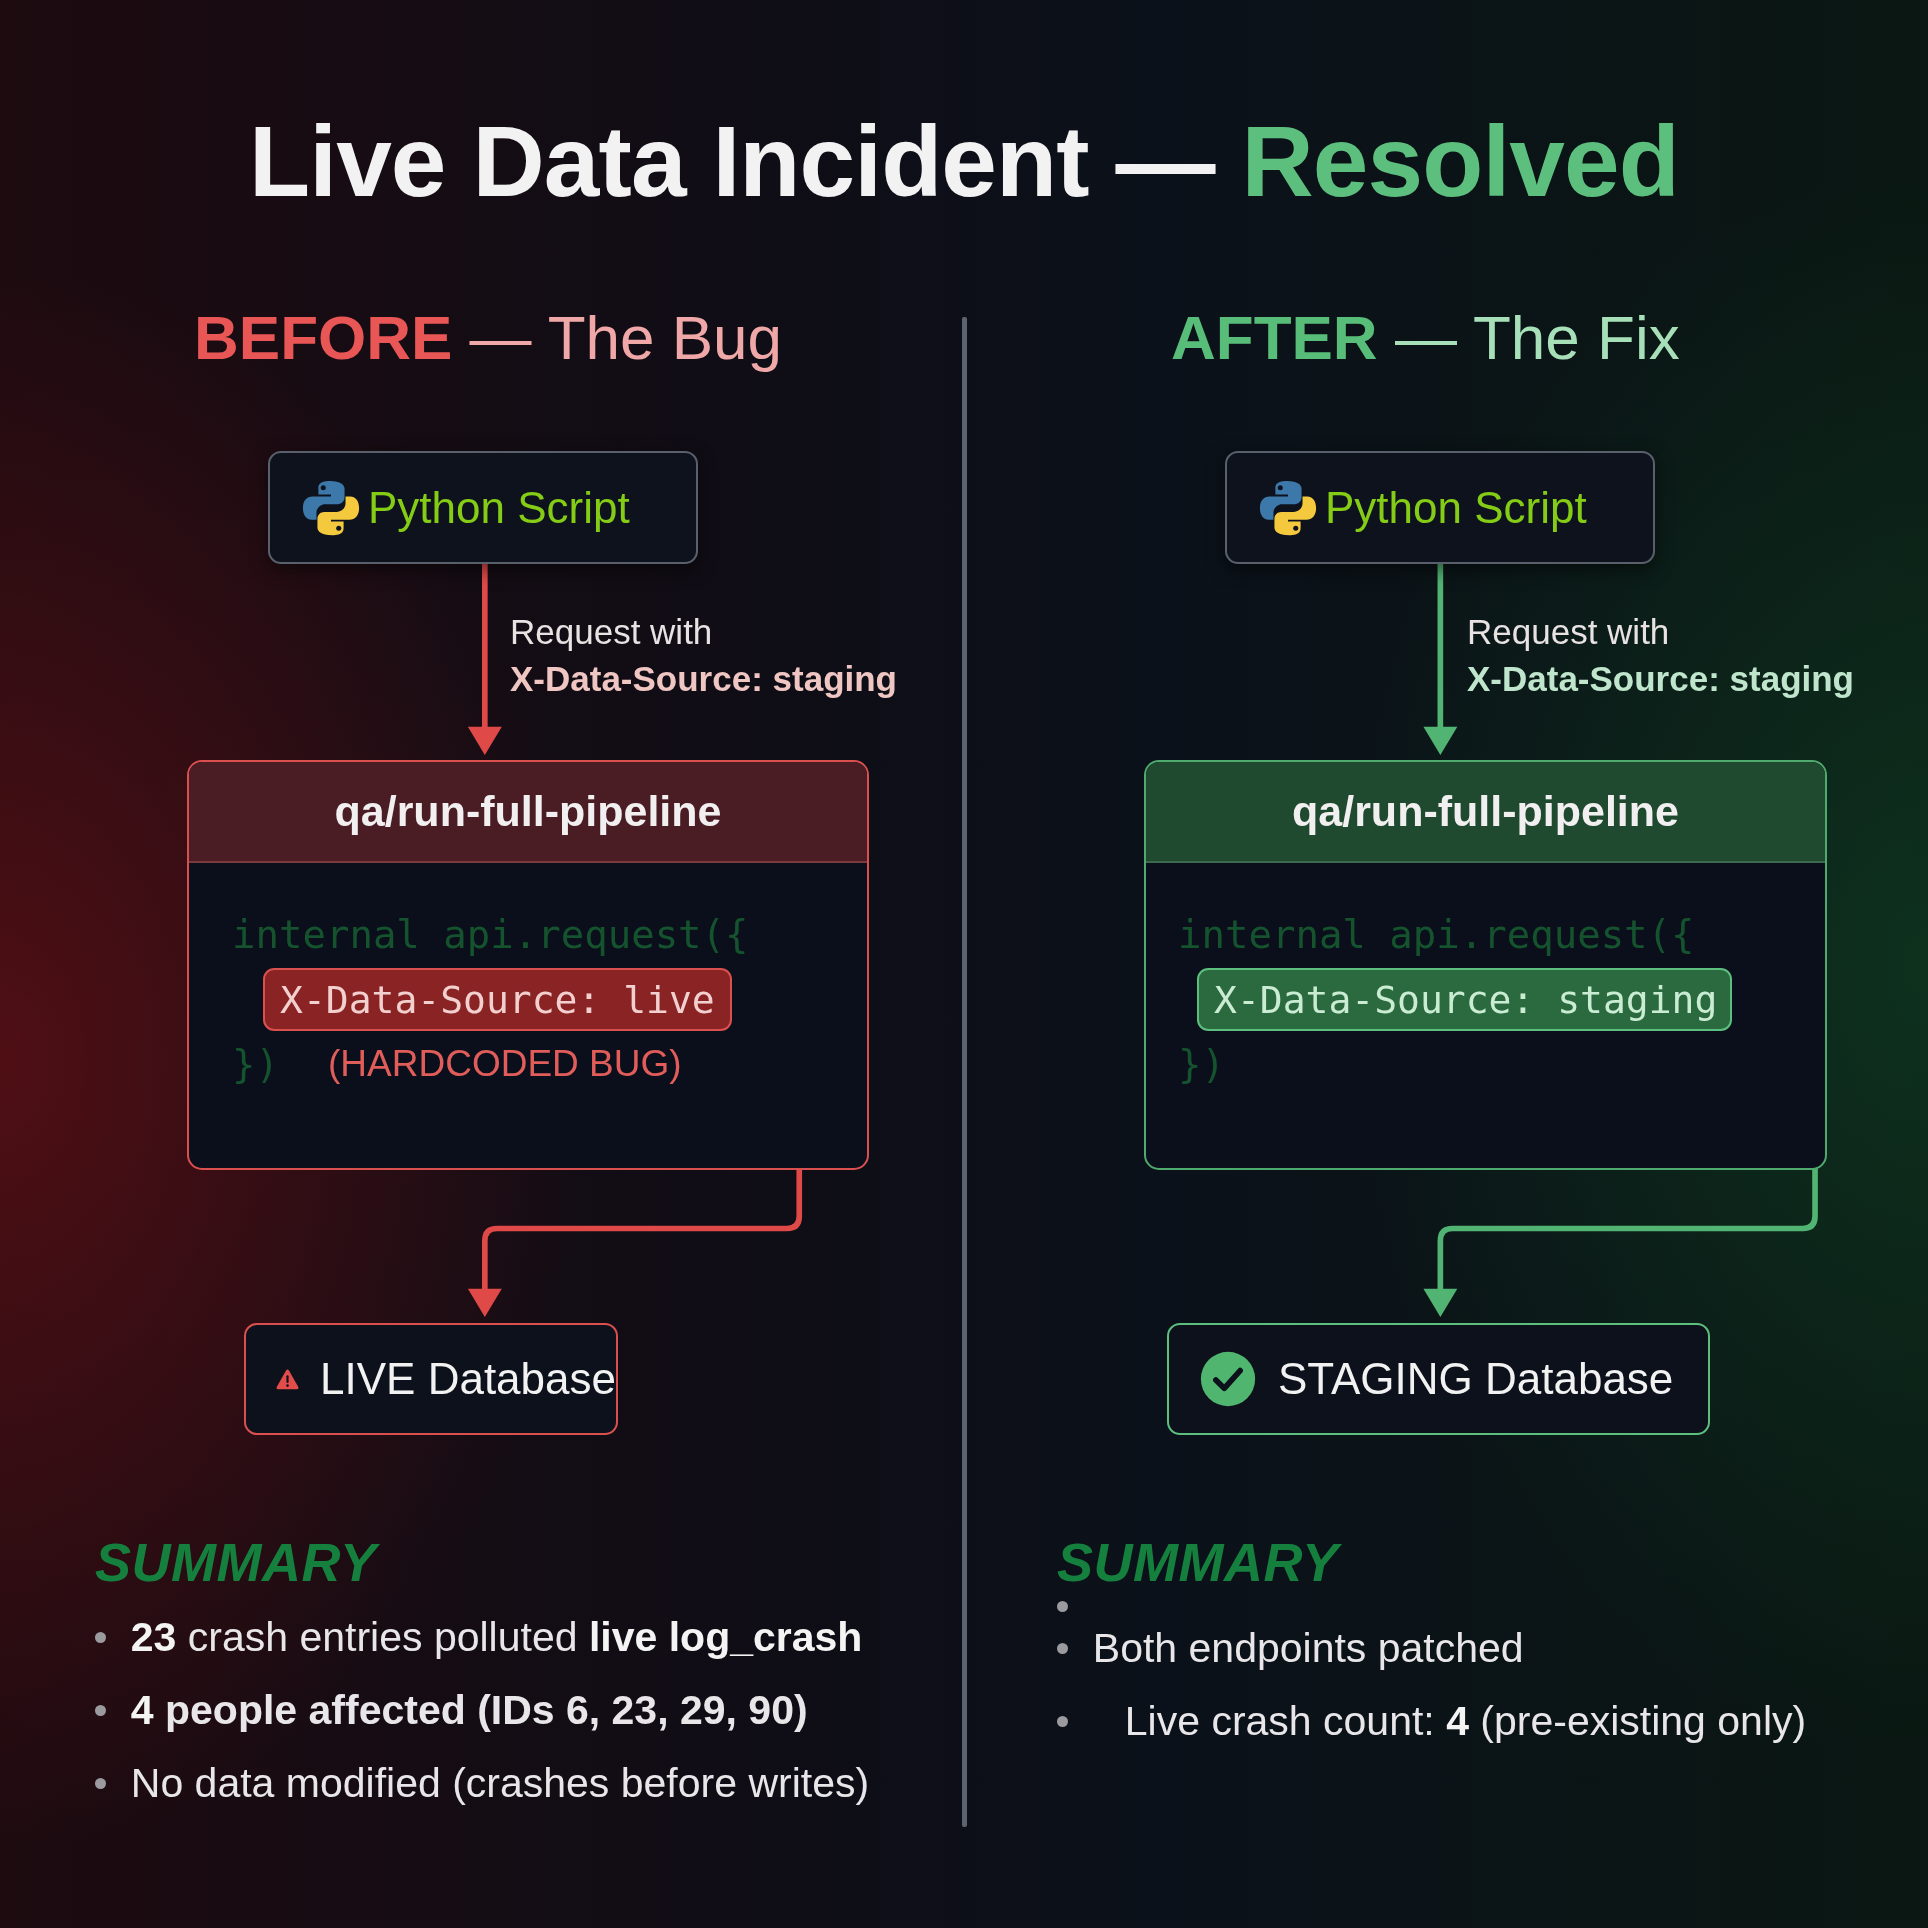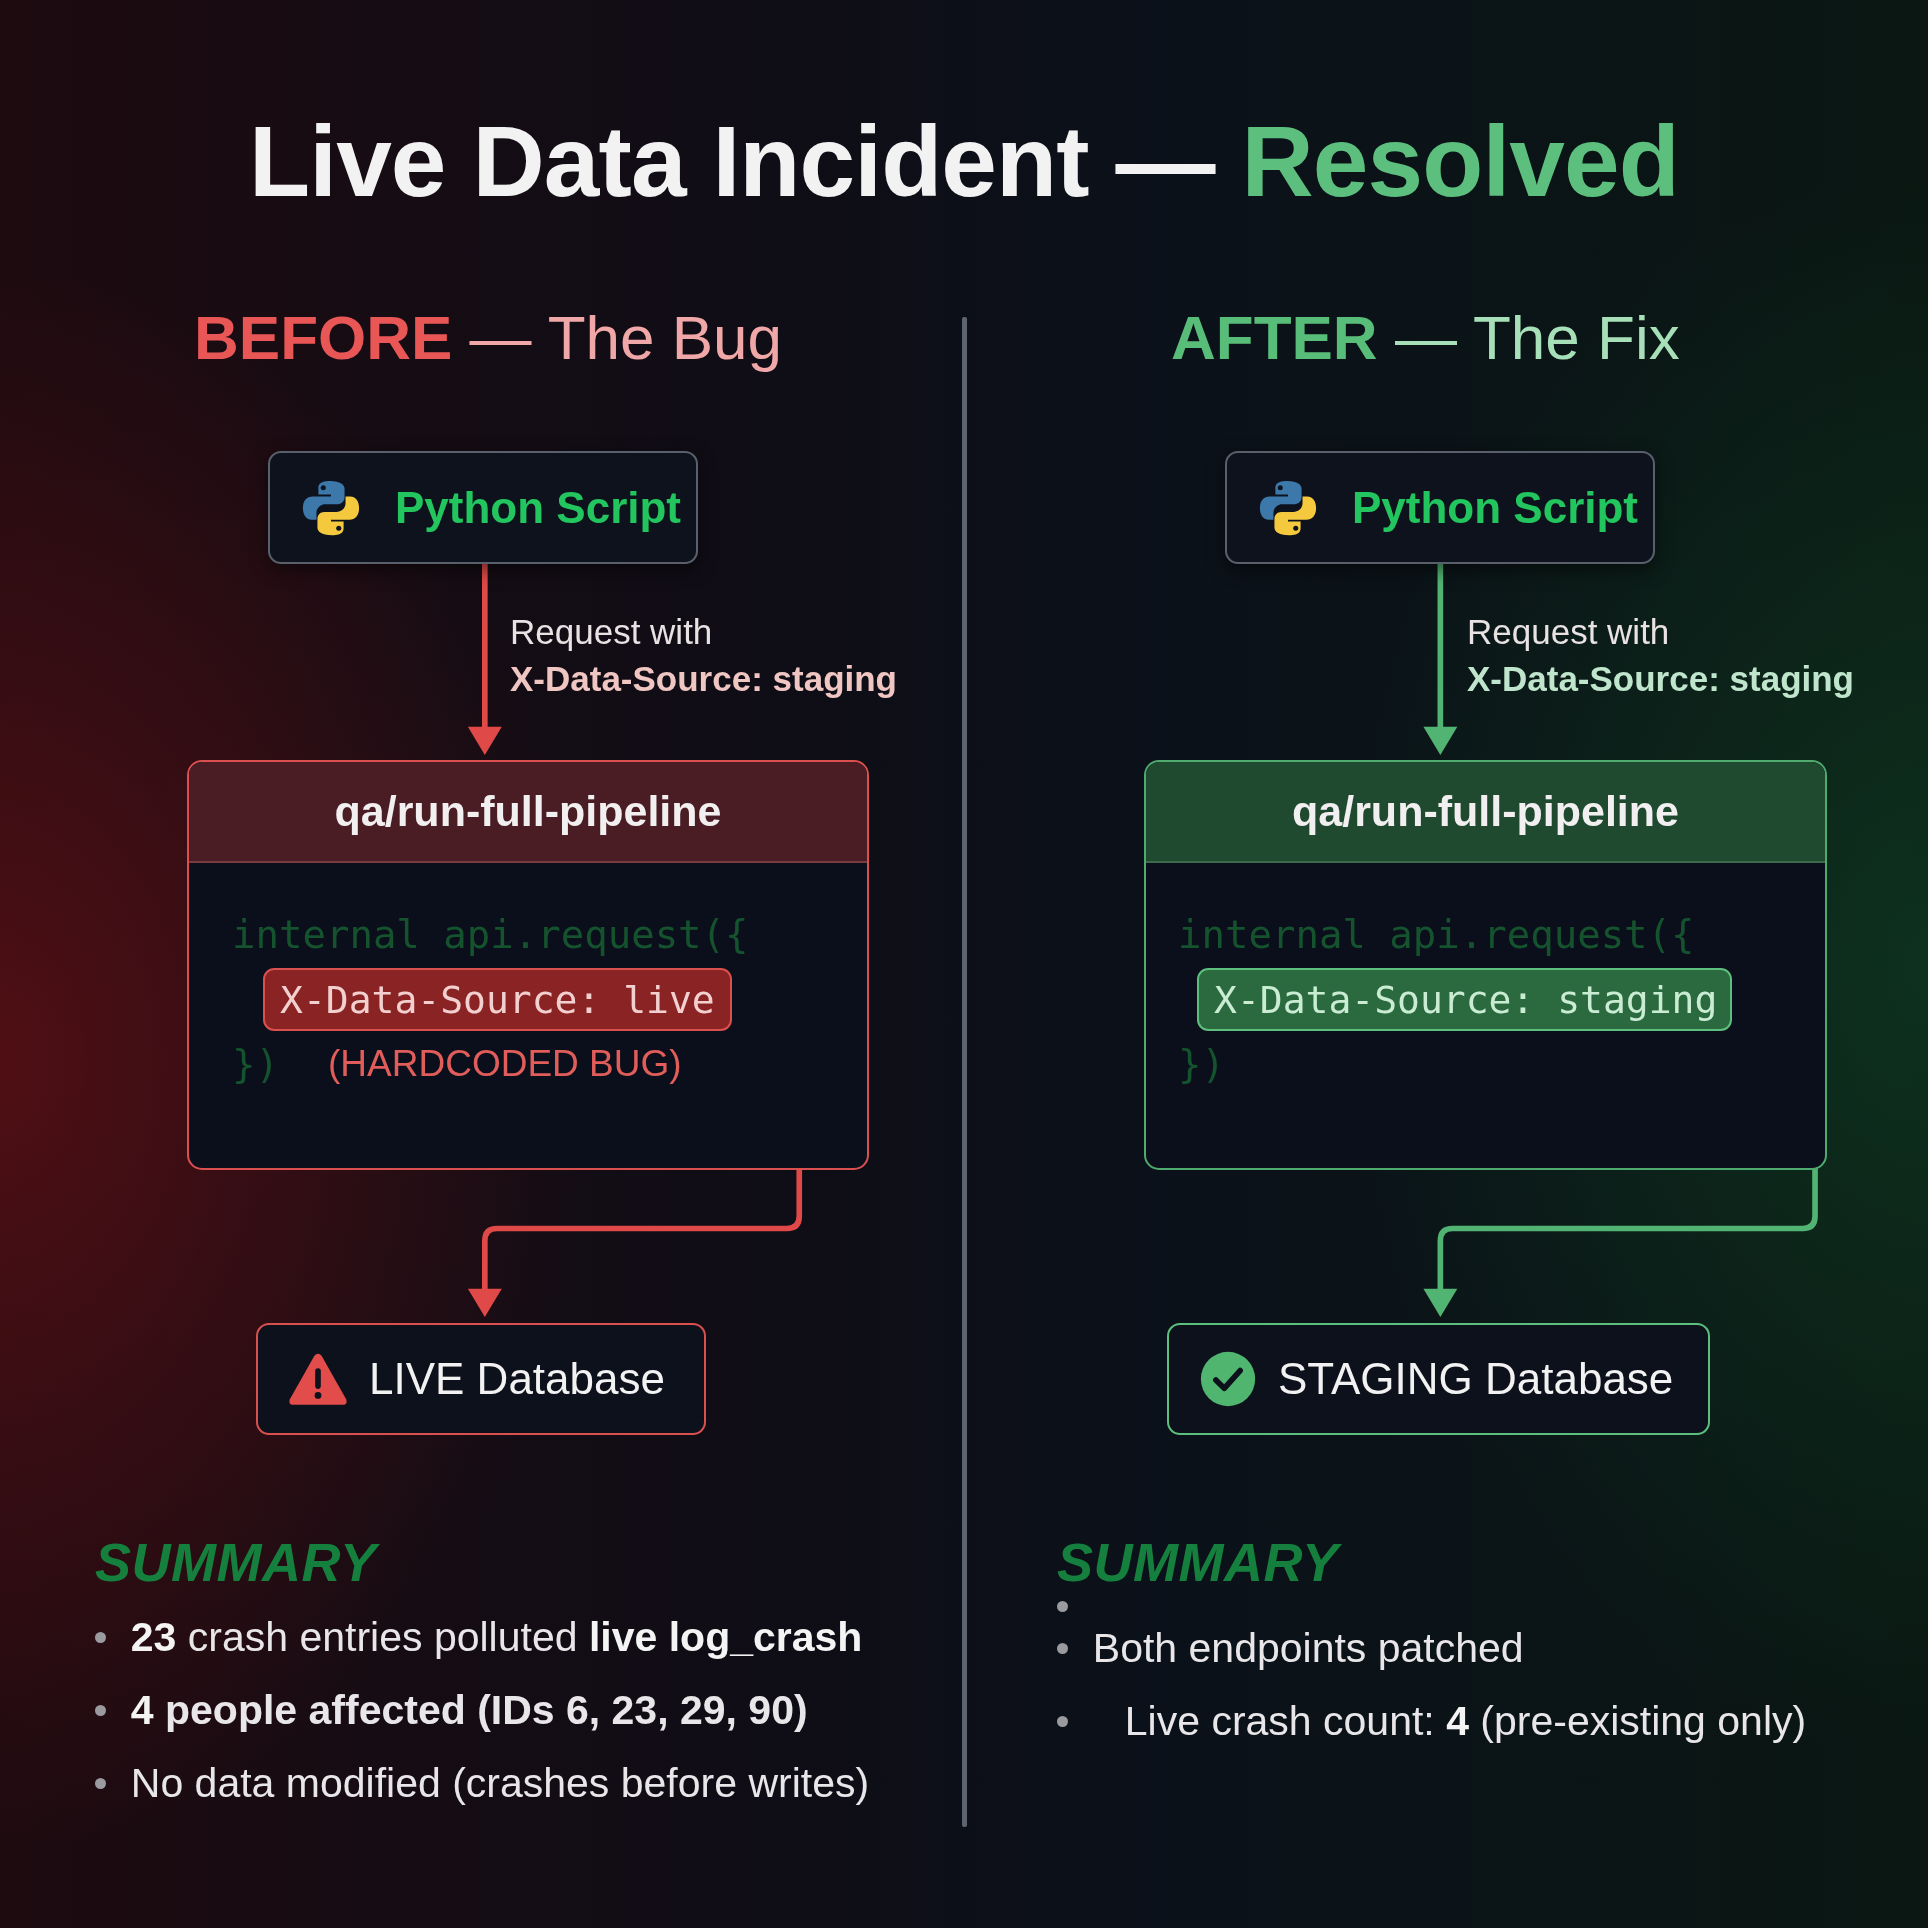--- a/index.html
+++ b/index.html
@@ -34,21 +34,21 @@
   .sec-head.after .strong { color: #58bd78; }
   .sec-head.after .rest { color: #a6dfb8; }
 
   
   .script-box {
     height: 113px; border: 2.8px solid #5a606b; border-radius: 13px;
     background: #0d121c;
     display: flex; align-items: center; padding-left: 30px;
     box-shadow: 0 5.6px 17px rgba(0,0,0,0.5);
   }
-  .script-box .label { font-size: 44px; color: #22c55e; margin-left: 33px; font-weight: bold; }
+  .script-box .label { font-size: 44px; color: #84cc16; margin-left: 6px; }
   .py-icon { width: 62px; height: 62px; }
 
   .req-label { font-size: 35px; line-height: 47px; white-space: nowrap; }
   .req-label .l1 { color: #e8e2e2; }
   .req-label .l2 { font-weight: 700; }
   .req-label.before .l2 { color: #f0c6c3; }
   .req-label.after .l2 { color: #bfe6cc; }
 
   
   .pipe-box { border: 2.8px solid; border-radius: 15px; background: #0b0f1b; overflow: hidden; margin-left: 43px; }
@@ -135,21 +135,21 @@
 </div>
 
 <div class="abs pipe-box before" style="left:144px; top:760px; width:682px; height:410px;">
   <div class="pipe-head">qa/run-full-pipeline</div>
 </div>
 <div class="abs code" style="left:232px; top:907px;">internal api.request({</div>
 <div class="abs hl before" style="left:263px; top:968px; width:469px; height:63px;">X-Data-Source: live</div>
 <div class="abs code" style="left:232px; top:1037px;">})</div>
 <div class="abs bug-note" style="left:328px; top:1043px;">(HARDCODED BUG)</div>
 
-<div class="abs db-box before" style="left:256px; top:1323px; width:450px;">
+<div class="abs db-box before" style="left:244px; top:1323px; width:374px;">
   <svg width="60" height="55" viewBox="0 0 64 58">
     <path d="M28 4 Q32 -1 36 4 L62 50 Q64 56 58 56 H6 Q0 56 2 50 Z" fill="#e24d4b"></path>
     <rect x="29" y="17" width="6" height="22" rx="3" fill="#0c111b"></rect>
     <circle cx="32" cy="46" r="3.6" fill="#0c111b"></circle>
   </svg>
   <span class="label">LIVE Database</span>
 </div>
 
 <div class="abs sum-head" style="left:95px; top:1531px;">SUMMARY</div>
 <ul class="abs sum-list" style="left:95px; top:1601px;" id="before-list">

